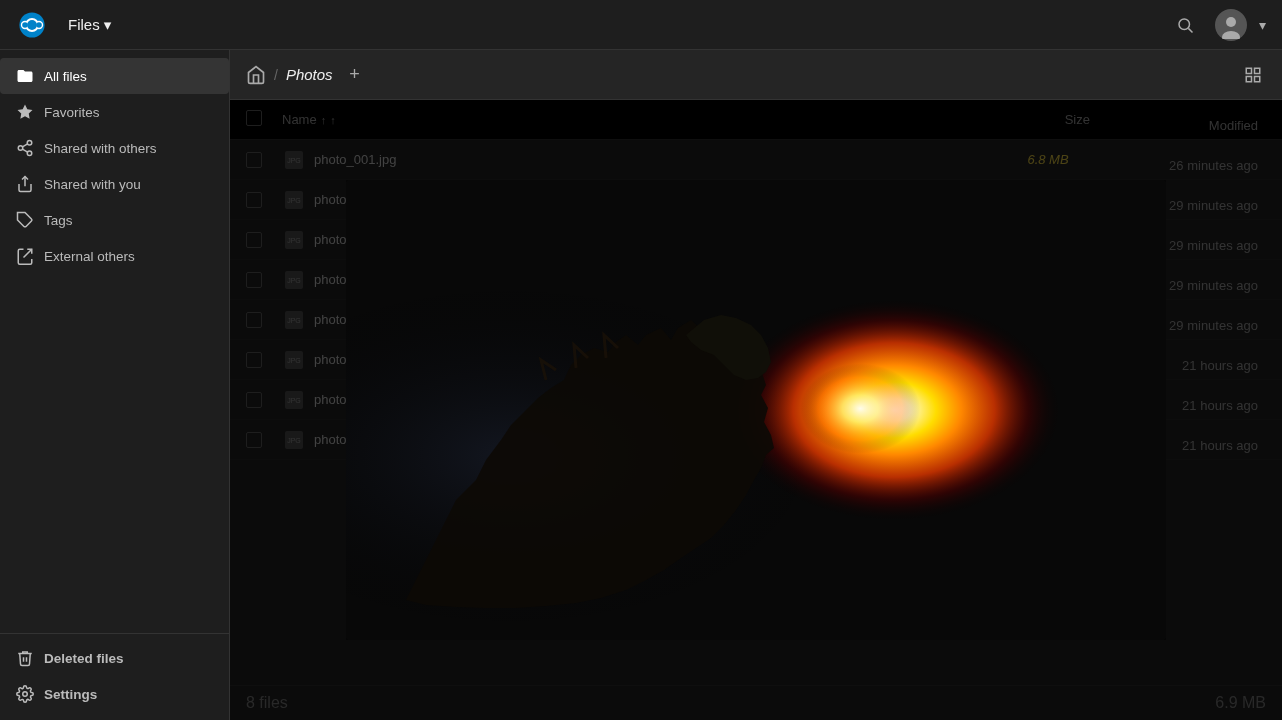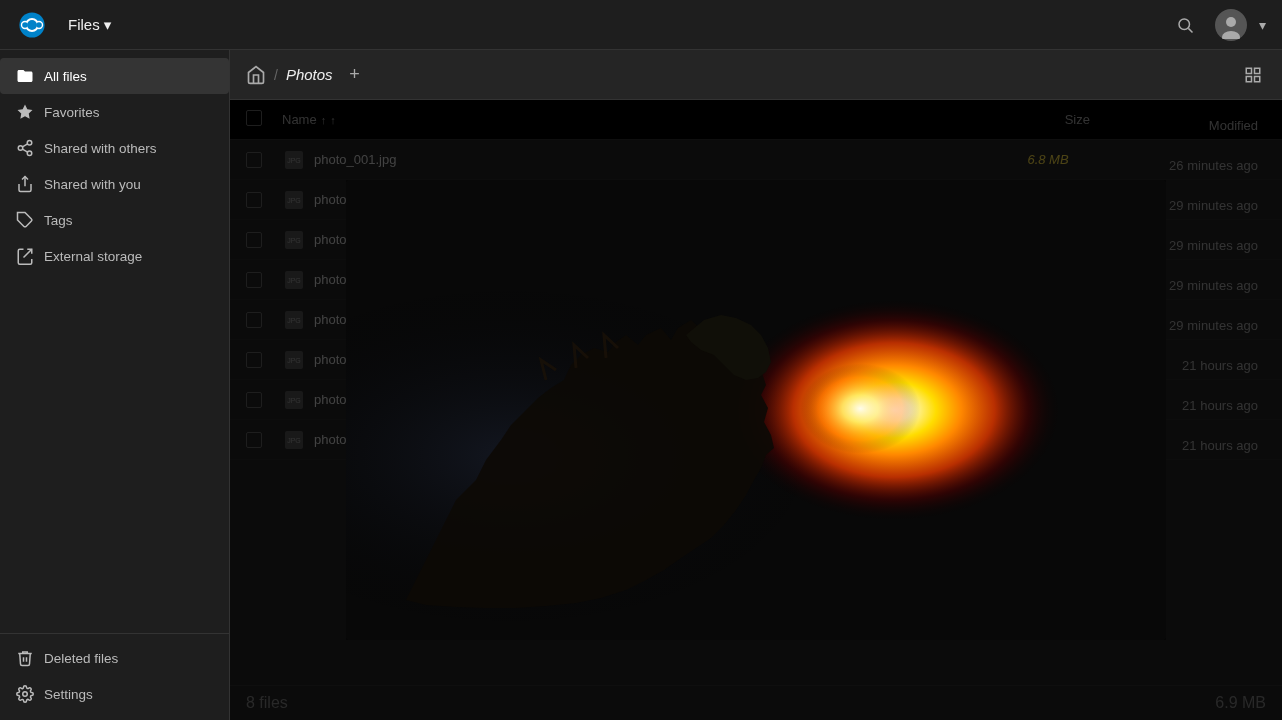--- a/index.html
+++ b/index.html
@@ -63,21 +63,21 @@
       gap: 10px;
       padding: 9px 16px;
       cursor: pointer;
       color: #bbb;
       border-radius: 4px;
     }
     .sidebar-item.active { background: rgba(255,255,255,0.1); color: #fff; }
     .sidebar-item .icon { width: 18px; height: 18px; display: flex; align-items: center; justify-content: center; flex-shrink: 0; }
     .sidebar-item .label { font-size: 13.5px; }
     .sidebar-divider { height: 1px; background: #333; margin: 6px 0; }
-    .sidebar-bottom { margin-top: auto; }
+    .sidebar-bottom { margin-top: auto; font-weight: bold; }
 
     
     .content {
       flex: 1;
       display: flex;
       flex-direction: column;
       background: #252525;
       overflow: hidden;
     }
 
@@ -307,21 +307,21 @@
     </div>
 
     <div class="sidebar-item">
       <div class="icon">
         <svg width="18" height="18" viewBox="0 0 24 24" fill="none" stroke="currentColor" stroke-width="2">
           <polyline points="15 3 21 3 21 9"></polyline>
           <path d="M10 14L21 3"></path>
           <path d="M21 16v5a2 2 0 01-2 2H5a2 2 0 01-2-2V5a2 2 0 012-2h5"></path>
         </svg>
       </div>
-      <span class="label">External storage</span>
+      <span class="label">External others</span>
     </div>
 
     <div class="sidebar-bottom">
       <div class="sidebar-divider"></div>
       <div class="sidebar-item">
         <div class="icon">
           <svg width="18" height="18" viewBox="0 0 24 24" fill="none" stroke="currentColor" stroke-width="2">
             <polyline points="3 6 5 6 21 6"></polyline>
             <path d="M19 6l-1 14a2 2 0 01-2 2H8a2 2 0 01-2-2L5 6"></path>
             <path d="M10 11v6M14 11v6"></path>

